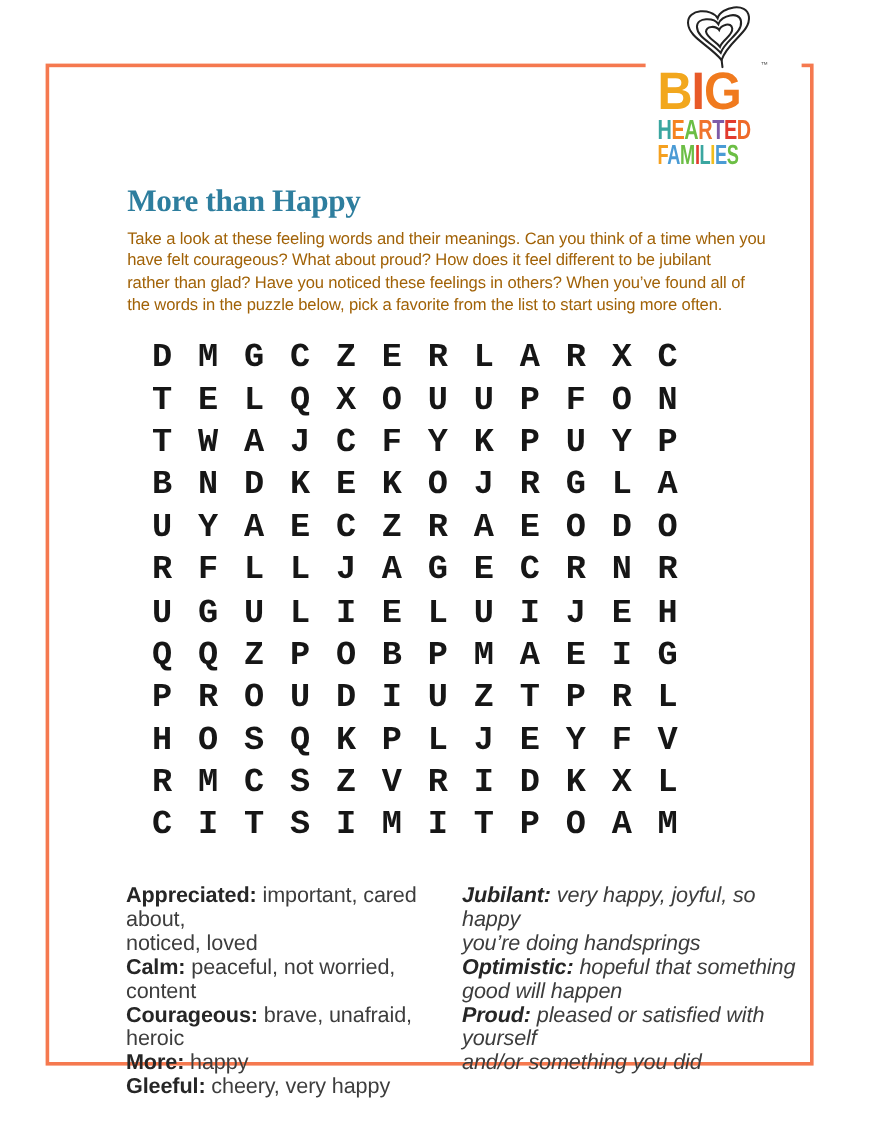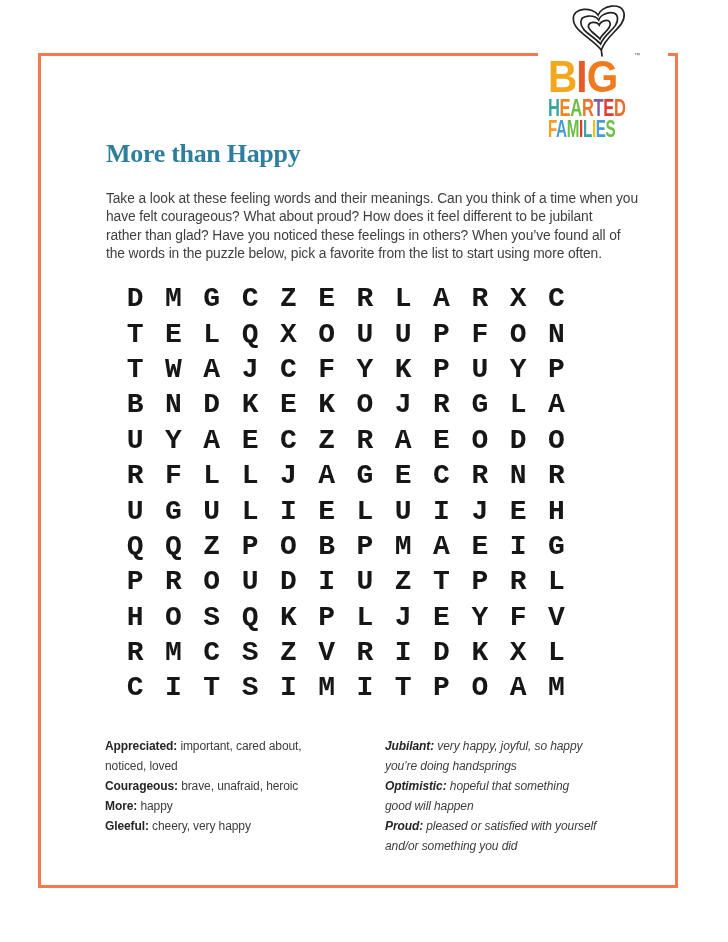--- a/index.html
+++ b/index.html
@@ -18,41 +18,41 @@
     background:#ffffff;z-index:2;
   }
   .heart-wrap{position:absolute;left:28px;top:3px;width:68px;height:54px;}
   .logo-line{position:absolute;left:10px;white-space:nowrap;font-weight:700;line-height:1;}
   .logo-big{top:55px;font-size:44px;letter-spacing:-1px;transform:scaleX(.92);transform-origin:left;}
   .logo-hearted{top:97px;font-size:23px;letter-spacing:-.5px;transform:scaleX(.72);transform-origin:left;}
   .logo-families{top:118px;font-size:23px;letter-spacing:-.5px;transform:scaleX(.66);transform-origin:left;}
   .tm{position:absolute;left:96px;top:52px;font-size:6px;color:#555;}
   
   .title{
-    position:absolute;left:106px;top:139px;margin:0;
+    position:absolute;left:106px;top:153px;margin:0;
     font-family:"Liberation Serif",serif;font-weight:700;font-size:26px;
     letter-spacing:-.3px;
   }
   .intro{position:absolute;left:106px;top:190px;width:540px;}
   .intro-line{font-size:13.8px;line-height:18.4px;letter-spacing:-.1px;}
   
   .grid{
     position:absolute;left:116px;top:281px;
     display:grid;grid-template-columns:repeat(12,38.3px);grid-auto-rows:35.4px;
   }
   .cell{
     display:flex;align-items:center;justify-content:center;
     font-family:"Liberation Mono",monospace;font-weight:700;font-size:28px;
     color:#161616;
   }
   
   .defs{position:absolute;left:105px;top:737px;width:570px;}
   .defs-col{position:absolute;top:0;width:278px;}
   .defs-col.right{left:280px;width:290px;font-style:italic;}
-  .def-line{font-size:12px;line-height:19.9px;color:#3D3D3D;letter-spacing:-.1px;}
+  .def-line{font-size:18px;line-height:19.9px;color:#3D3D3D;letter-spacing:-.1px;}
   .term{font-weight:700;color:#262626;}
 </style>
 </head>
 <body>
 
 <div class="page">
 
   <div class="border-frame" style="border-color: rgb(245, 121, 79);"></div>
 
   <div class="logo">
@@ -67,21 +67,21 @@
       </svg>
     </div>
     <span class="tm">™</span>
     <div class="logo-line logo-big" id="logo-big"><span style="color: rgb(242, 167, 29);">B</span><span style="color: rgb(232, 90, 40);">I</span><span style="color: rgb(240, 122, 30);">G</span></div>
     <div class="logo-line logo-hearted" id="logo-hearted"><span style="color: rgb(58, 166, 160);">H</span><span style="color: rgb(245, 131, 31);">E</span><span style="color: rgb(108, 190, 69);">A</span><span style="color: rgb(240, 116, 44);">R</span><span style="color: rgb(126, 90, 168);">T</span><span style="color: rgb(226, 59, 46);">E</span><span style="color: rgb(238, 106, 42);">D</span></div>
     <div class="logo-line logo-families" id="logo-families"><span style="color: rgb(245, 160, 31);">F</span><span style="color: rgb(74, 155, 213);">A</span><span style="color: rgb(108, 190, 69);">M</span><span style="color: rgb(226, 59, 46);">I</span><span style="color: rgb(58, 166, 160);">L</span><span style="color: rgb(242, 190, 29);">I</span><span style="color: rgb(74, 155, 213);">E</span><span style="color: rgb(108, 190, 69);">S</span></div>
   </div>
 
   <h1 class="title" id="title" style="color: rgb(46, 126, 158);">More than Happy</h1>
 
-  <div class="intro" id="intro" style="color: #404040;">
+  <div class="intro" id="intro" style="color: #a16207;">
       <div class="intro-line">Take a look at these feeling words and their meanings. Can you think of a time when you</div>
       <div class="intro-line">have felt courageous? What about proud?  How does it feel different to be jubilant</div>
       <div class="intro-line">rather than glad? Have you noticed these feelings in others? When you’ve found all of</div>
       <div class="intro-line">the words in the puzzle below, pick a favorite from the list to start using more often.</div>
     </div>
 
   <div class="grid" id="grid">
       <div class="cell">D</div>
       <div class="cell">M</div>
       <div class="cell">G</div>
@@ -225,20 +225,21 @@
       <div class="cell">P</div>
       <div class="cell">O</div>
       <div class="cell">A</div>
       <div class="cell">M</div>
     </div>
 
   <div class="defs">
     <div class="defs-col" id="defs-left">
         <div class="def-line"><span class="term">Appreciated:</span> important, cared about,</div>
         <div class="def-line">noticed, loved</div>
+        <div class="def-line"><span class="term">Calm:</span> peaceful, not worried, content</div>
         <div class="def-line"><span class="term">Courageous:</span> brave, unafraid, heroic</div>
         <div class="def-line"><span class="term">More:</span> happy</div>
         <div class="def-line"><span class="term">Gleeful:</span> cheery, very happy</div>
       </div>
     <div class="defs-col right" id="defs-right">
         <div class="def-line"><span class="term">Jubilant:</span> very happy, joyful, so happy</div>
         <div class="def-line">you’re doing handsprings</div>
         <div class="def-line"><span class="term">Optimistic:</span> hopeful that something</div>
         <div class="def-line">good will happen</div>
         <div class="def-line"><span class="term">Proud:</span> pleased or satisfied with yourself</div>

